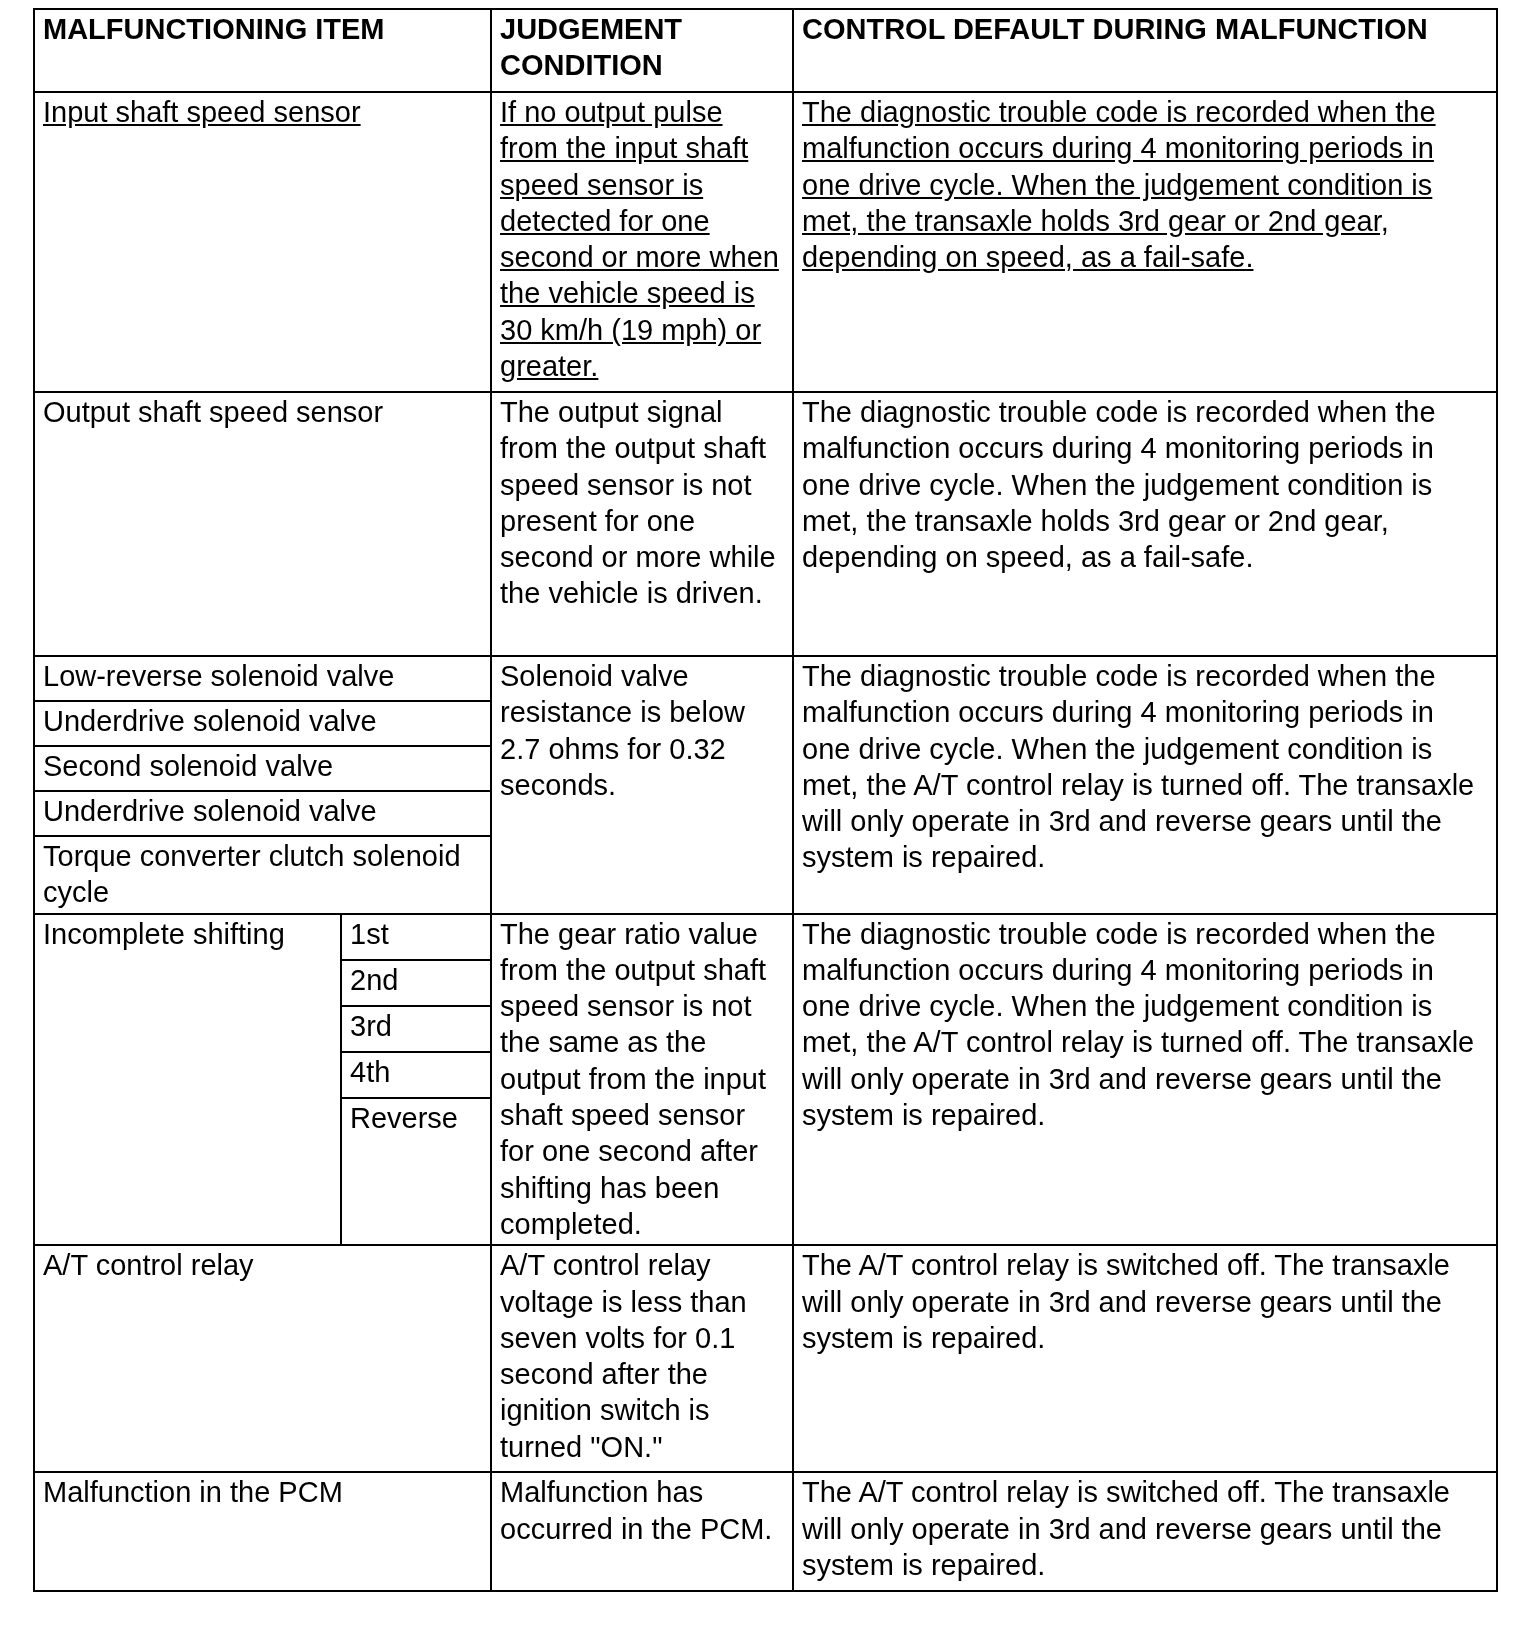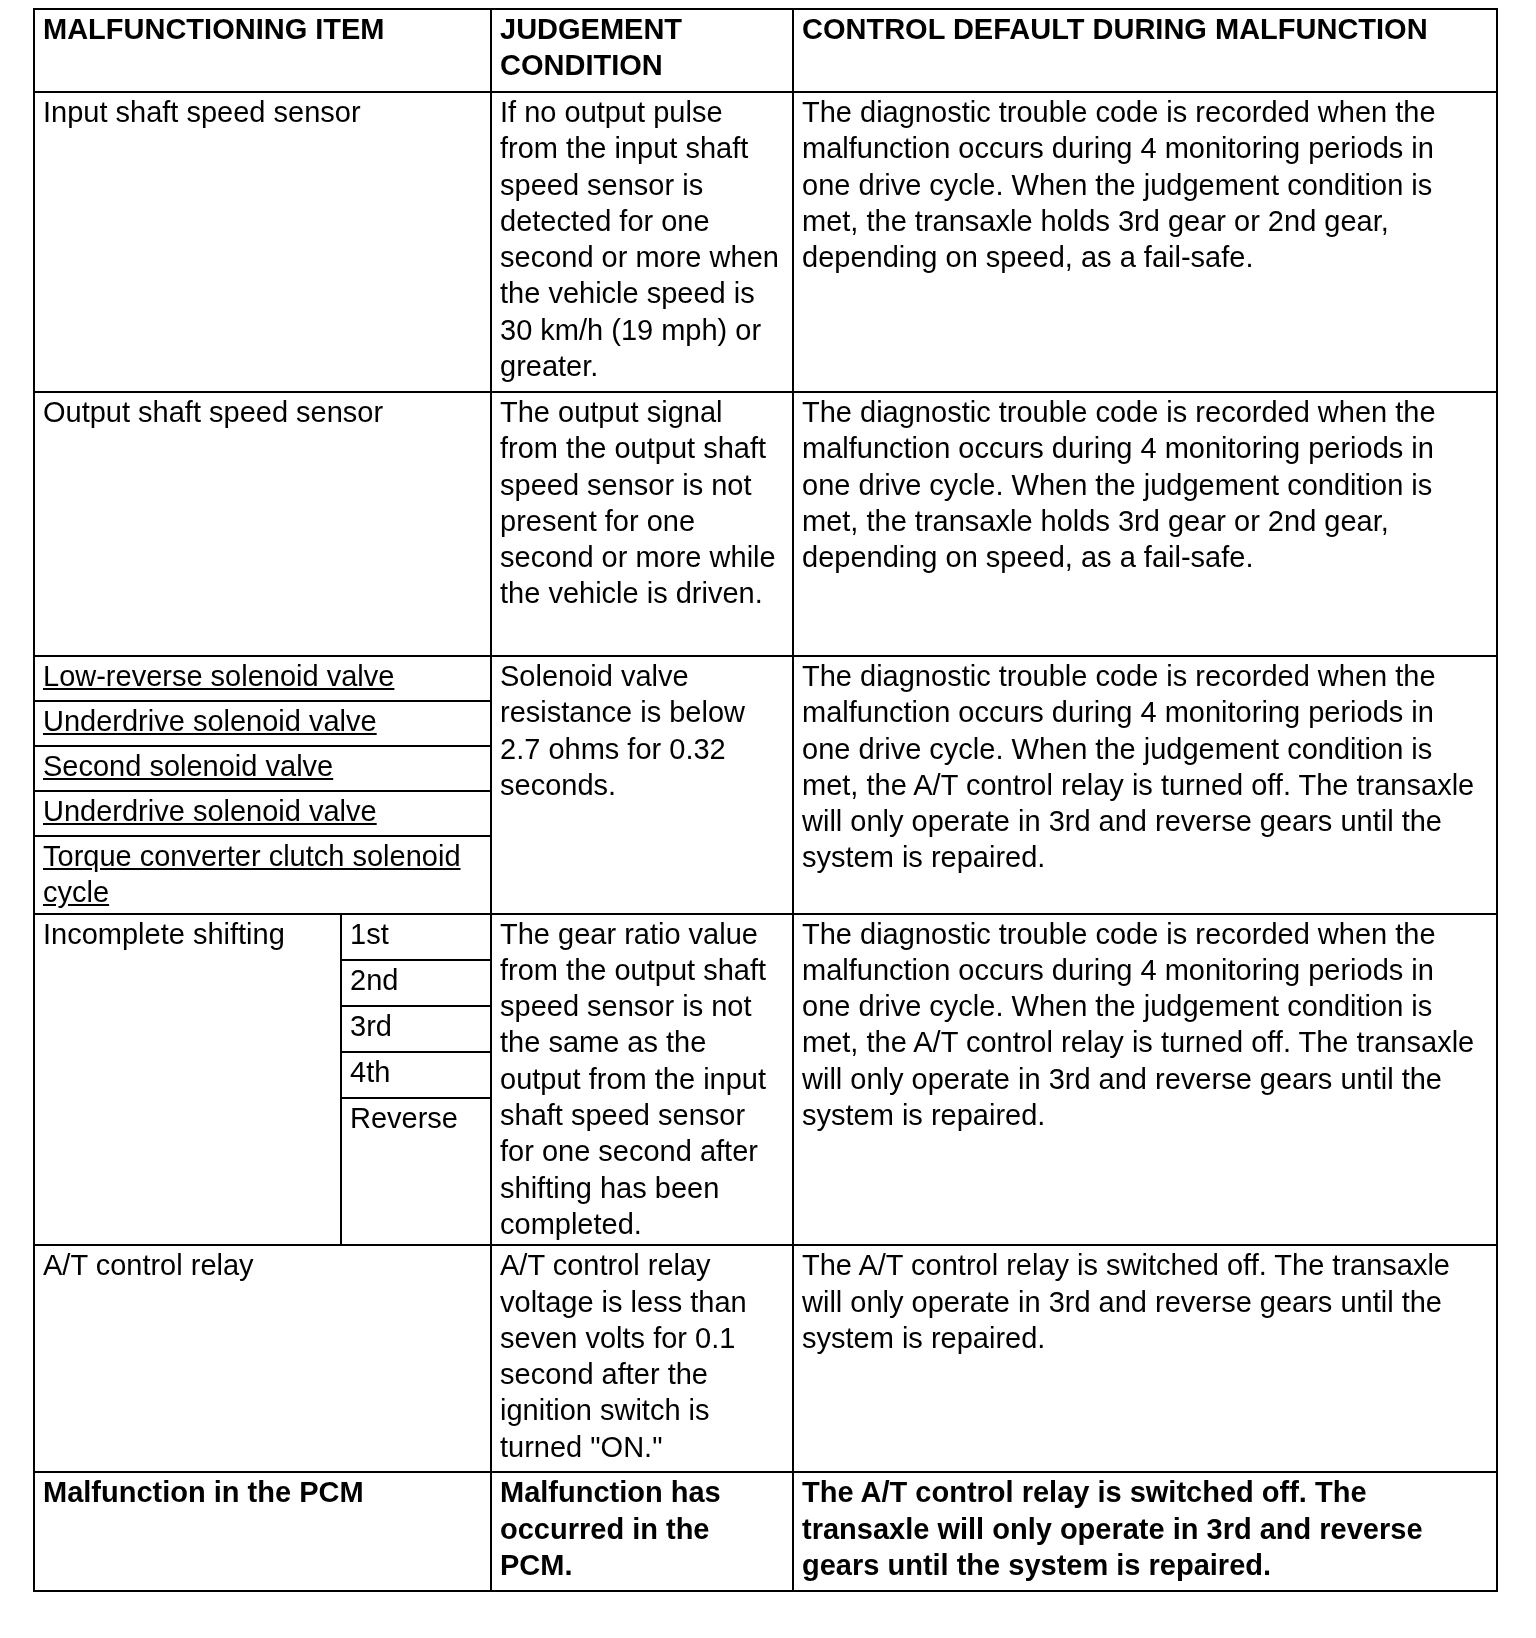--- a/index.html
+++ b/index.html
@@ -12,25 +12,25 @@
   }
   table.dtc td, table.dtc th {
     border: 2.5px solid #000; vertical-align: top; text-align: left;
     padding: 1px 8px 2px 8px; font-weight: normal;
   }
   table.dtc th { font-weight: bold; font-size: 29px; line-height: 36.3px; height: 78px; }
   col.c1 { width: 307px; }
   col.c1b { width: 150px; }
   col.c2 { width: 302px; }
   col.c3 { width: 704px; }
-  tr.r-input td { height: 295px; }
+  tr.r-input td { height: 295px; text-decoration: underline; }
   tr.r-output td.tall { height: 259px; }
-  tr.sub td.item { height: 40px; text-decoration: underline; }
+  tr.sub td.item { height: 40px; }
   tr.r-relay td { height: 222px; }
-  tr.r-pcm td { height: 114px; font-weight: bold; }
+  tr.r-pcm td { height: 114px; }
   tr.gear td.gear-cell { height: 40px; margin-left: 28px; }
 </style>
 </head>
 <body>
 
 <table class="dtc">
   <colgroup>
     <col class="c1">
       <col class="c1b">
       <col class="c2">

